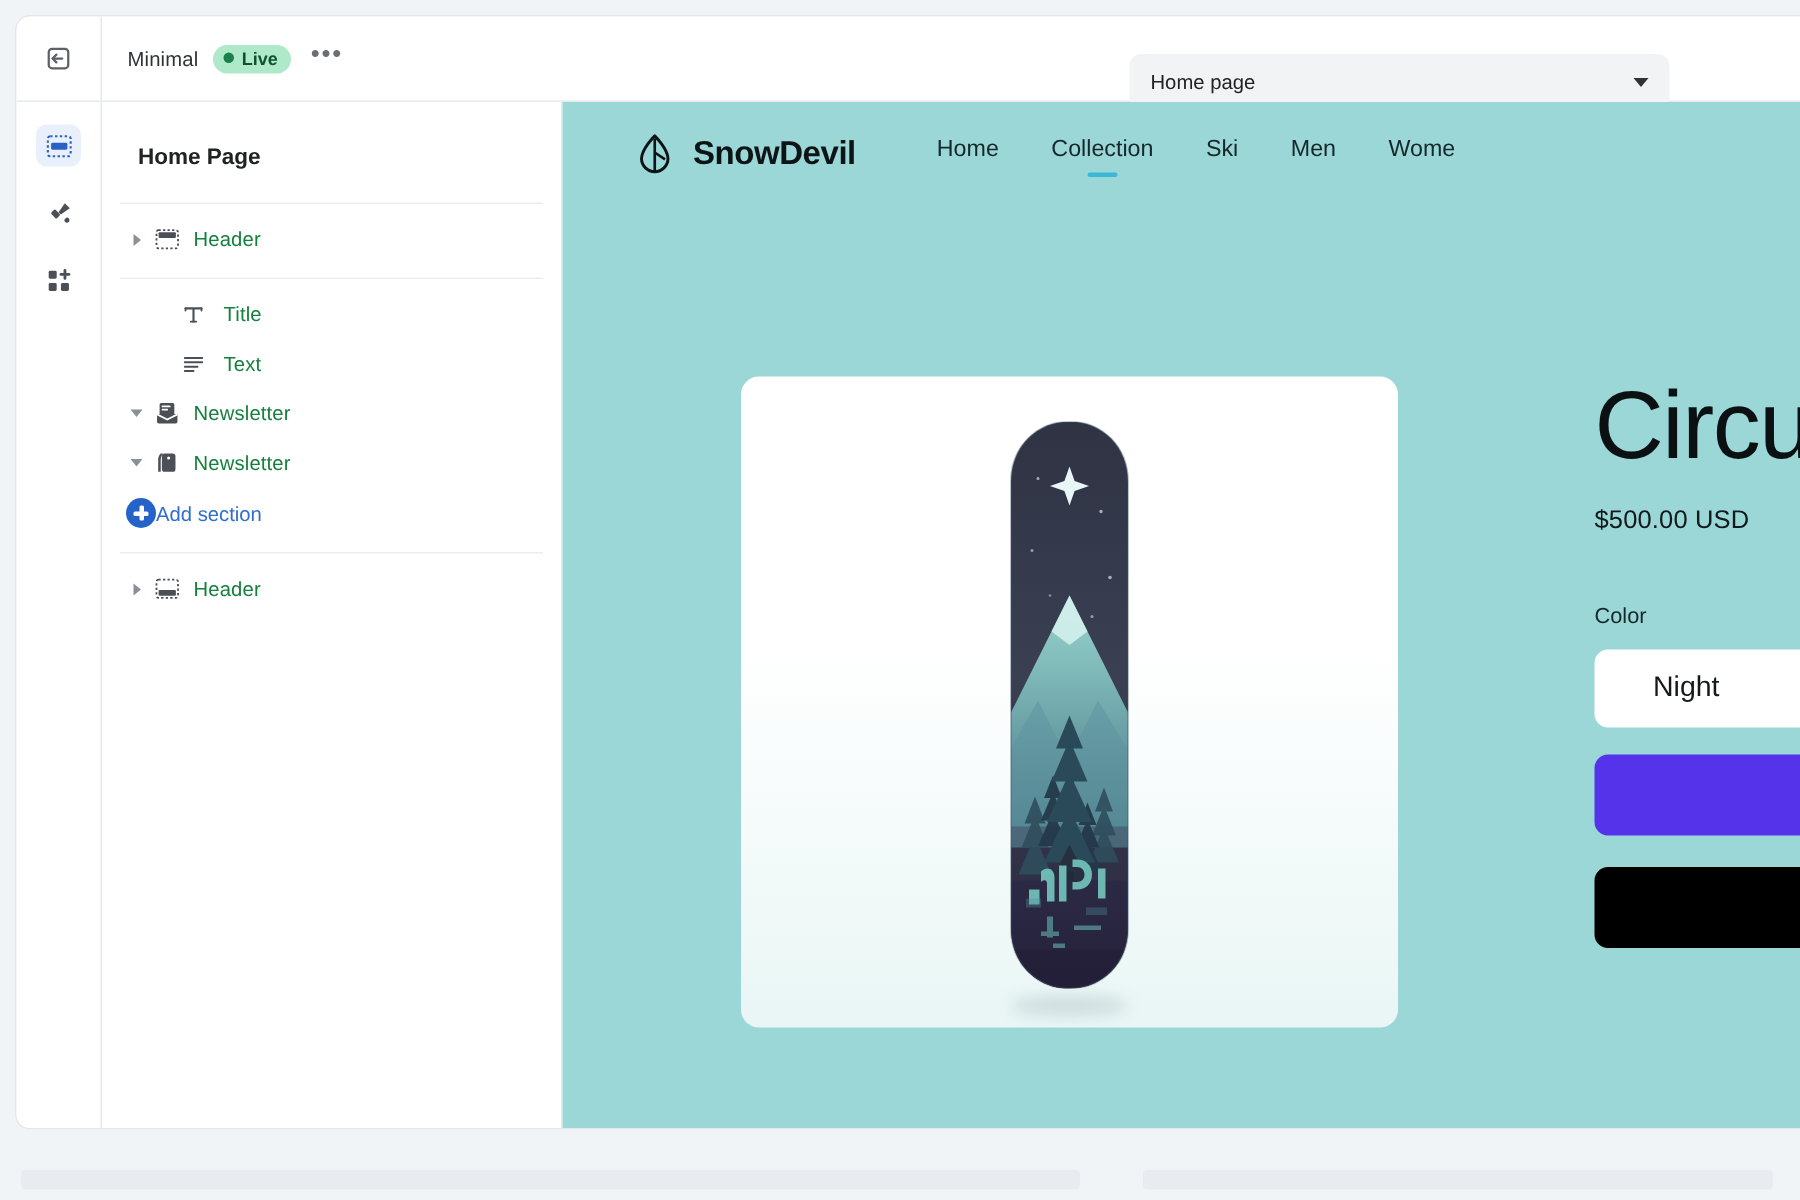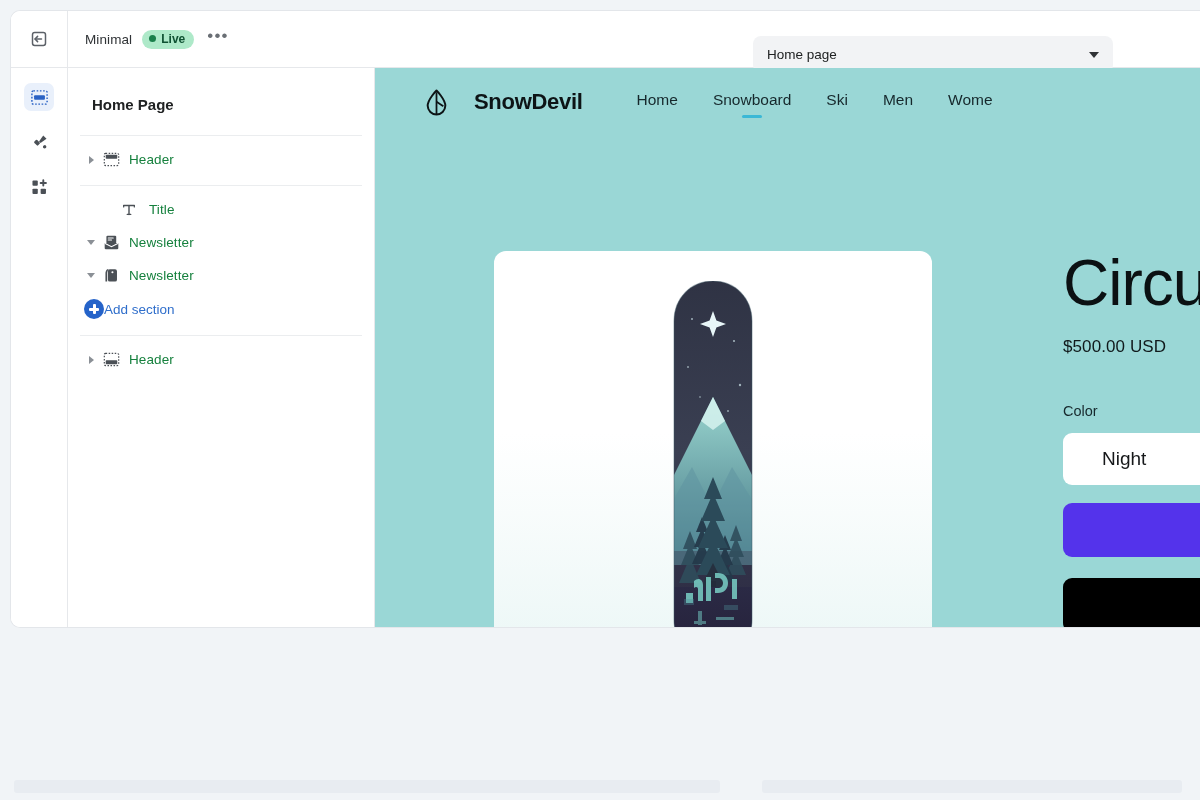--- a/index.html
+++ b/index.html
@@ -6,21 +6,21 @@
   html, body {
     width: 1200px; height: 800px;
     font-family: "Liberation Sans", sans-serif;
     background: #f1f4f7;
     overflow: hidden;
   }
 
   
   .app {
     position: absolute; left: 10px; top: 10px;
-    width: 1190px; height: 618px;
+    width: 1190px; height: 743px;
     background: #ffffff;
     border-radius: 10px 0 0 10px;
     border: 1px solid #e3e6ea;
     border-right: none;
     overflow: hidden;
     display: flex; flex-direction: column;
   }
 
   
   .topbar {
@@ -139,21 +139,21 @@
 
   
   .preview {
     flex: 1; background: #9ad7d6;
     position: relative; overflow: hidden;
   }
   .store-header {
     height: 68px; display: flex; align-items: center;
     padding: 0 0 0 49px;
   }
-  .brand { display: flex; align-items: center; gap: 25px; }
+  .brand { display: flex; align-items: center; gap: 13px; }
   .brand-name {
     font-size: 22px; font-weight: 700; color: #0d1416;
     letter-spacing: -.3px;
   }
   .store-nav {
     display: flex; align-items: center; gap: 35px;
     margin-left: 54px;
   }
   .nav-link {
     font-size: 15.5px; color: #16282c; cursor: pointer;
@@ -301,20 +301,28 @@
       <div class="tree-row child">
         <span class="tree-icon">
           <svg width="16" height="16" viewBox="0 0 18 18">
             <path d="M3 4h12M9 4v10" stroke="#4b5056" stroke-width="1.6" stroke-linecap="round"></path>
             <path d="M3 4v1.6M15 4v1.6M7 14h4" stroke="#4b5056" stroke-width="1.4" stroke-linecap="round"></path>
           </svg>
         </span>
         <span class="tree-label">Title</span>
       </div>
 
+      <div class="tree-row child">
+        <span class="tree-icon">
+          <svg width="16" height="16" viewBox="0 0 18 18">
+            <path d="M2.5 4.2h13M2.5 7.4h13M2.5 10.6h9.5M2.5 13.8h6.5" stroke="#4b5056" stroke-width="1.5" stroke-linecap="round"></path>
+          </svg>
+        </span>
+        <span class="tree-label">Text</span>
+      </div>
 
 
       <div class="tree-row">
         <span class="twisty">
             <i class="tri-down"></i>
           </span>
         <span class="tree-icon">
           <svg width="17" height="17" viewBox="0 0 18 18">
             <rect x="3.6" y="1.8" width="10.4" height="8.4" rx="1.2" fill="#4b5056"></rect>
             <path d="M5.6 4.2h5.2M5.6 6.4h3.4" stroke="#ffffff" stroke-width="1.2" stroke-linecap="round"></path>
@@ -369,21 +377,21 @@
           <svg width="25" height="27" viewBox="0 0 24 26">
             <path d="M12 1.5C12 1.5 3.5 10 3.5 16.2A8.5 8.5 0 0012 24.5a8.5 8.5 0 008.5-8.3C20.5 10 12 1.5 12 1.5z" fill="none" stroke="#0d1416" stroke-width="1.9" stroke-linejoin="round"></path>
             <path d="M12 3.2v21" stroke="#0d1416" stroke-width="1.7"></path>
             <path d="M12 12.2l6.6 4.4" stroke="#0d1416" stroke-width="1.7"></path>
           </svg>
           <span class="brand-name">SnowDevil</span>
         </div>
 
         <div class="store-nav">
           <span class="nav-link">Home</span>
-          <span class="nav-link active">Snowboard</span>
+          <span class="nav-link active">Collection</span>
           <span class="nav-link">Ski</span>
           <span class="nav-link">Men</span>
           <span class="nav-link">Wome</span>
         </div>
       </div>
 
       <div class="product-card">
         <div class="board-shadow"></div>
         <div class="board-wrap">
           <svg width="82" height="378" viewBox="0 0 82 378">

